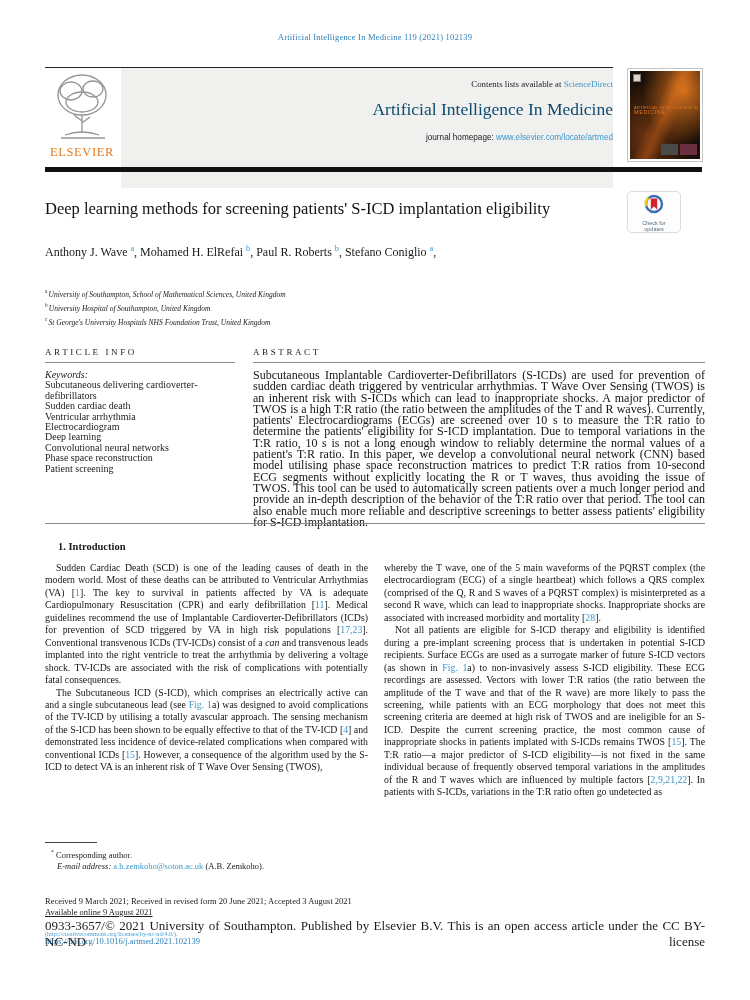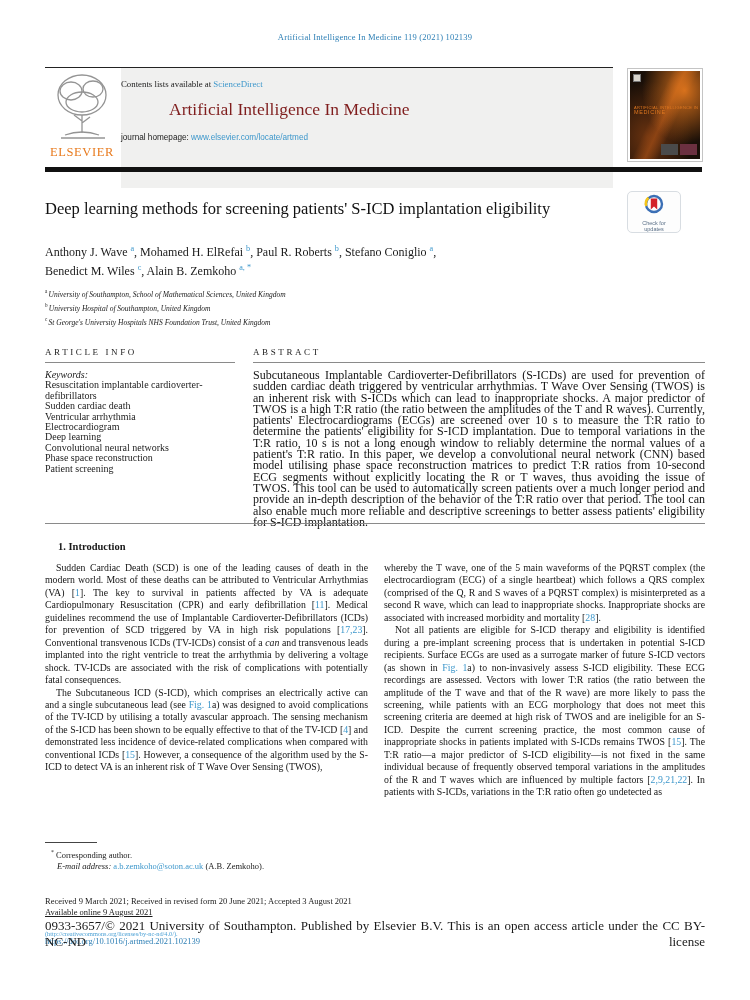--- a/index.html
+++ b/index.html
@@ -14,23 +14,23 @@
   .sup { vertical-align:super; font-size:68%; }
   .sup-link { vertical-align:super; font-size:68%; color:#3d97cb; }
   .italic { font-style:italic; }
 
   .top-citation { position:absolute; top:32px; left:0; right:0; text-align:center;
     font-size:8.5px; color:#2d7fb5; letter-spacing:.2px; }
 
   .banner { position:absolute; left:45px; top:67px; width:660px; height:106px; }
   .banner-topline { position:absolute; left:0; top:0; width:568px; height:1px; background:#222; }
   .banner-gray { position:absolute; left:76px; top:1px; width:492px; height:120px;
-    background:#f0f0ef; text-align:left; }
+    background:#f0f0ef; text-align:right; }
   .contents-line { margin-top:11px; font-size:8.8px; color:#222; }
-  .journal-title { margin-top:10px; font-size:17.5px; color:#7f1d1d;padding-left:48px; }
+  .journal-title { margin-top:10px; font-size:17.5px; color:#0c4a6e;padding-left:48px; }
   .homepage-line { margin-top:13px; font-size:8.8px; color:#222;
     font-family:"Liberation Sans", sans-serif; font-size:8.2px; }
   .elsevier-logo { position:absolute; left:0; top:2px; width:74px; height:96px;
     background:#fff; text-align:center; }
   .elsevier-word { color:#e87a1d; font-size:12.5px; letter-spacing:.6px; margin-top:-2px; }
   .cover { position:absolute; left:582px; top:1px; width:76px; height:94px;
     background:#fff; border:1px solid #c4c4c4; padding:2px; }
   .cover-art { position:relative; width:100%; height:100%; background:
     radial-gradient(ellipse at 78% 22%, rgba(232,122,30,.9), rgba(0,0,0,0) 55%),
     radial-gradient(ellipse at 25% 75%, rgba(150,70,20,.65), rgba(0,0,0,0) 60%),
@@ -152,37 +152,36 @@
     <div class="badge-text">
       <div>Check for</div>
       <div>updates</div>
     </div>
   </div>
 
   <h1 class="article-title" style="font-weight:normal;">Deep learning methods for screening patients' S-ICD implantation eligibility</h1>
 
   <div class="authors">
     <div><span>Anthony J. Wave </span><span class="sup-link">a</span><span>, Mohamed H. ElRefai </span><span class="sup-link">b</span><span>, Paul R. Roberts </span><span class="sup-link">b</span><span>, Stefano Coniglio </span><span class="sup-link">a</span><span>,</span></div>
-    <div><span>Benedict M. Wiles </span><span class="sup-link">c</span><span>, Alain B. Zemkoho </span><span class="sup-link">a, *</span></div>
   </div>
 
   <div class="affils">
     <div><span class="sup">a </span><span class="italic">University of Southampton, School of Mathematical Sciences, United Kingdom</span></div>
     <div><span class="sup">b </span><span class="italic">University Hospital of Southampton, United Kingdom</span></div>
     <div><span class="sup">c </span><span class="italic">St George's University Hospitals NHS Foundation Trust, United Kingdom</span></div>
   </div>
 
   <div class="info-block">
     <div class="info-col">
       <div class="col-head">ARTICLE INFO</div>
       <div class="head-rule"></div>
       <div class="keywords">
         <div class="keywords-label">Keywords:</div>
         <div>
-            <div>Resuscitation implantable cardioverter-defibrillators</div>
+            <div>Subcutaneous delivering cardioverter-defibrillators</div>
             <div>Sudden cardiac death</div>
             <div>Ventricular arrhythmia</div>
             <div>Electrocardiogram</div>
             <div>Deep learning</div>
             <div>Convolutional neural networks</div>
             <div>Phase space reconstruction</div>
             <div>Patient screening</div>
           </div>
       </div>
     </div>

